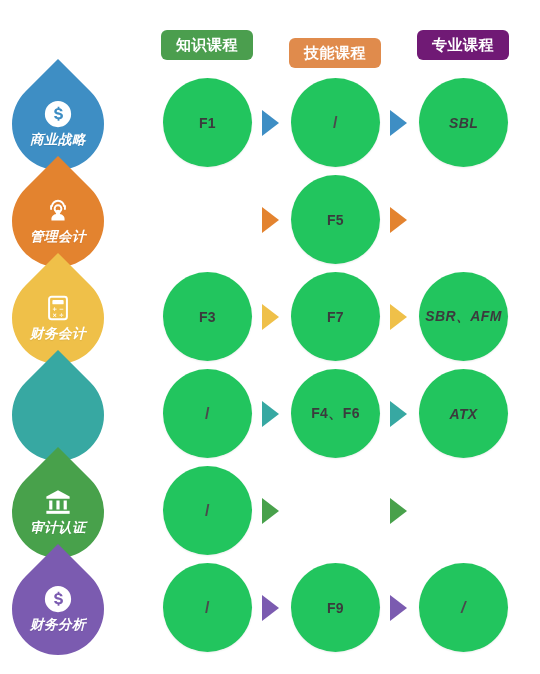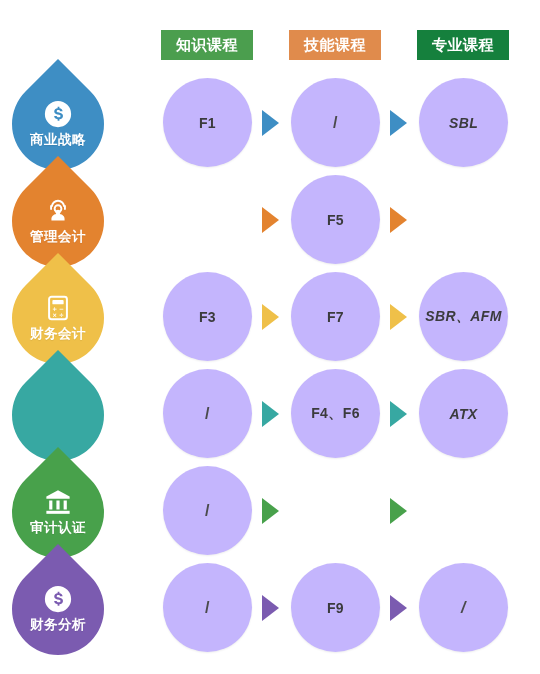--- a/index.html
+++ b/index.html
@@ -21,32 +21,32 @@
     left: 0;
     top: 0;
     width: 540px;
     height: 75px;
   }
   .badge {
     position: absolute;
     top: 30px;
     height: 30px;
     width: 92px;
-    border-radius: 0;
+    border-radius: 6px;
     color: #ffffff;
     font-size: 15px;
     font-weight: bold;
     letter-spacing: 0.5px;
     display: flex;
     align-items: center;
     justify-content: center;
     box-sizing: border-box;
   }
   .badge-0 { left: 161px; }
-  .badge-1 { left: 289px; }
+  .badge-1 { left: 289px; margin-top: 8px; }
   .badge-2 { left: 417px; }
 
   
   .row {
     position: absolute;
     left: 0;
     width: 540px;
     height: 97px;
   }
 
@@ -65,20 +65,21 @@
     left: 12px;
     top: 3px;
     width: 92px;
     height: 92px;
     display: flex;
     flex-direction: column;
     align-items: center;
     justify-content: center;
     gap: 2px;
     pointer-events: none;
+    font-style: italic;
   }
   .pin-icon {
     width: 30px;
     height: 30px;
     display: block;
   }
   .pin-label {
     color: #ffffff;
     font-size: 13.5px;
     font-weight: bold;
@@ -87,21 +88,21 @@
     text-shadow: 0 1px 1px rgba(0,0,0,0.08);
   }
 
   
   .circle {
     position: absolute;
     top: 3px;
     width: 89px;
     height: 89px;
     border-radius: 50%;
-    background: #c4b5fd;
+    background: #22c55e;
     display: flex;
     align-items: center;
     justify-content: center;
     color: #3b3b3d;
     font-size: 14px;
     font-weight: bold;
     letter-spacing: 0.4px;
     white-space: nowrap;
     box-shadow: 0 1px 2px rgba(0,0,0,0.07);
   }
@@ -127,21 +128,21 @@
   }
   .arrow-0 { left: 262px; }
   .arrow-1 { left: 390px; }
 </style>
 </head>
 <body>
 
 <div id="header-row">
     <div class="badge badge-0" style="background: rgb(75, 158, 78);">知识课程</div>
     <div class="badge badge-1" style="background: rgb(224, 139, 76);">技能课程</div>
-    <div class="badge badge-2" style="background: #15803d; text-align: center;">专业课程</div>
+    <div class="badge badge-2" style="background: #701a75; text-align: center;">专业课程</div>
   </div>
 <div id="rows-container">
     <div class="row" style="top: 75px;">
       <div class="pin" style="background: rgb(62, 142, 196);"></div>
       <div class="pin-content">
         <span>
           <svg viewBox="0 0 32 32" class="pin-icon">
             <path fill="#ffffff" fill-rule="evenodd" d="M16 2a14 14 0 100 28 14 14 0 000-28zm1.5 6.2v1.6c2 .3 3.3 1.5 3.4 3.2h-2.7c-.1-.7-.7-1.2-1.8-1.2-1.1 0-1.8.5-1.8 1.2 0 .6.5 1 1.6 1.2l1.7.4c2.3.5 3.4 1.6 3.4 3.4 0 1.9-1.4 3.2-3.8 3.5v1.7h-1.9v-1.7c-2.2-.3-3.6-1.5-3.7-3.4h2.7c.1.8.9 1.3 2.1 1.3 1.2 0 2-.5 2-1.3 0-.6-.5-1-1.5-1.2l-1.8-.4c-2.3-.5-3.4-1.6-3.4-3.4 0-1.8 1.3-3 3.6-3.3V8.2h1.9z"></path>
           </svg>
         </span>

